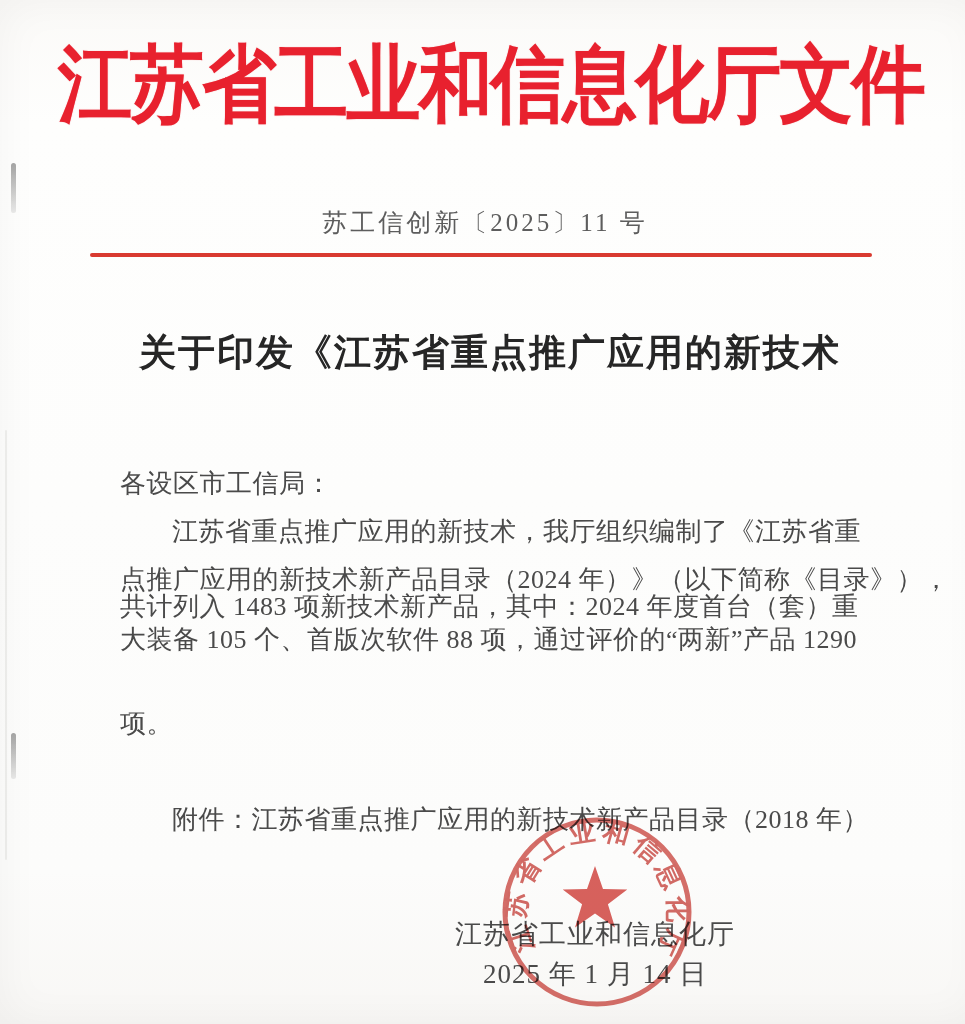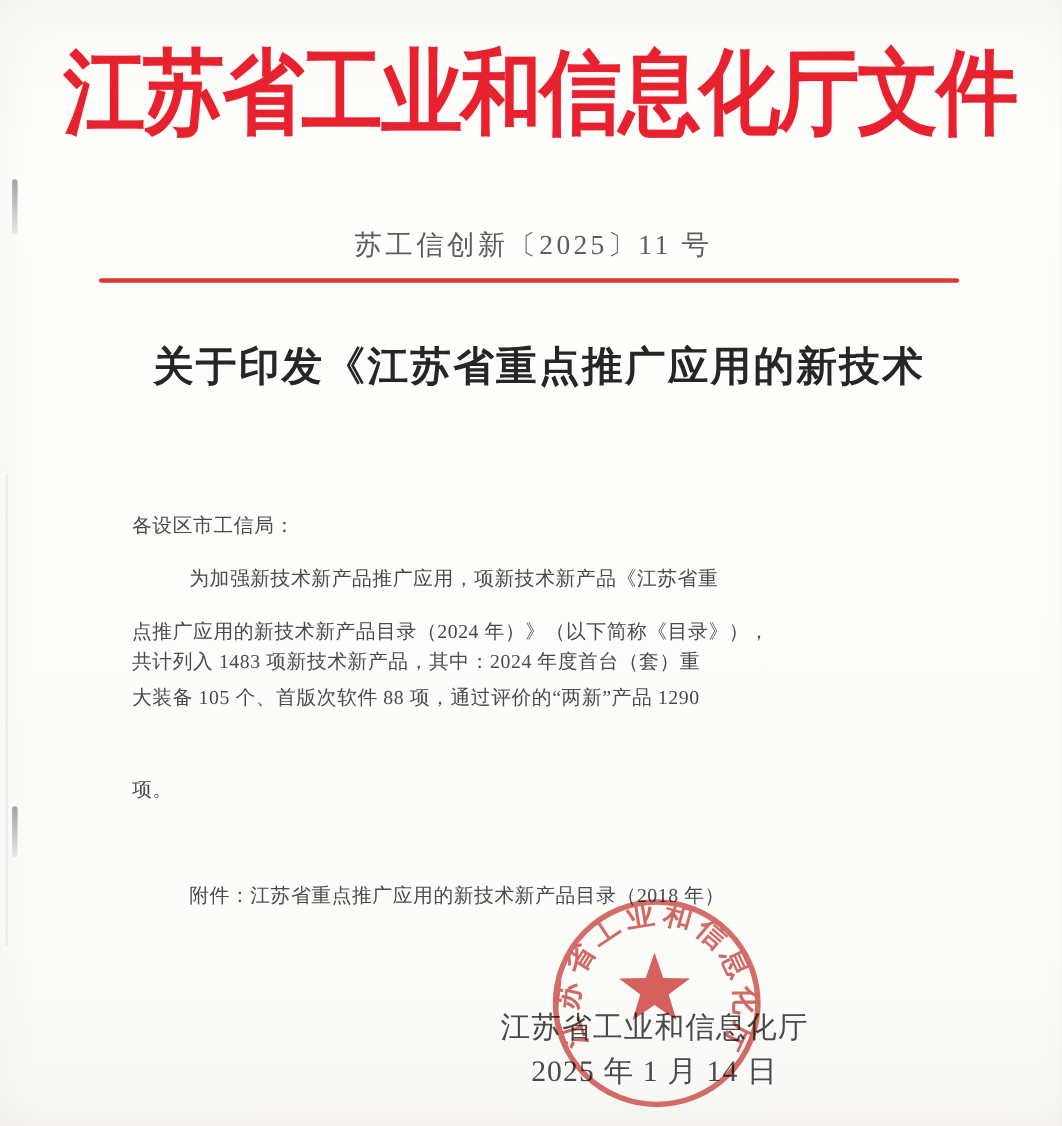--- a/index.html
+++ b/index.html
@@ -71,28 +71,28 @@
   .doc-title { 
     position: absolute;
     left: 60px; width: 860px;
     text-align: center;
     font-size: 37px;
     font-weight: 700;
     color: #262626;
     letter-spacing: 2px;
     white-space: nowrap;
   }
-  .doc-title.l1 { top: 308px; }
+  .doc-title.l1 { top: 328px; }
   .doc-title.l2 { top: 378px; }
 
   .body-line {
     position: absolute;
     left: 120px;
     width: 790px;
-    font-size: 18px;
+    font-size: 26px;
     color: #4a4a4a;
     letter-spacing: 0.5px;
     white-space: nowrap;
   }
   .indent { padding-left: 52px; }
 
   .sig-block {
     position: absolute;
     left: 395px; width: 400px;
     text-align: center;
@@ -133,21 +133,21 @@
   <div class="header-title">江苏省工业和信息化厅文件</div>
 
   <div class="doc-number">苏工信创新〔2025〕11 号</div>
 
   <div class="red-rule"></div>
 
   <div class="doc-title l1">关于印发《江苏省重点推广应用的新技术</div>
 
   <div class="body-line" style="top:466px">各设区市工信局：</div>
 
-  <div class="body-line indent" style="top:514px">为加强新技术新产品推广应用，项新技术新产品《江苏省重</div>
+  <div class="body-line indent" style="top:514px">江苏省重点推广应用的新技术，我厅组织编制了《江苏省重</div>
   <div class="body-line" style="top:562px">点推广应用的新技术新产品目录（2024 年）》（以下简称《目录》），</div>
   <div class="body-line" style="top:589px">共计列入 1483 项新技术新产品，其中：2024 年度首台（套）重</div>
   <div class="body-line" style="top:622px">大装备 105 个、首版次软件 88 项，通过评价的“两新”产品 1290</div>
   <div class="body-line" style="top:706px">项。</div>
 
 
   <div class="body-line indent" style="top:802px">附件：江苏省重点推广应用的新技术新产品目录（2018 年）</div>
 
   <div class="sig-block sig-org">江苏省工业和信息化厅</div>
   <div class="sig-block sig-date">2025 年 1 月 14 日</div>

